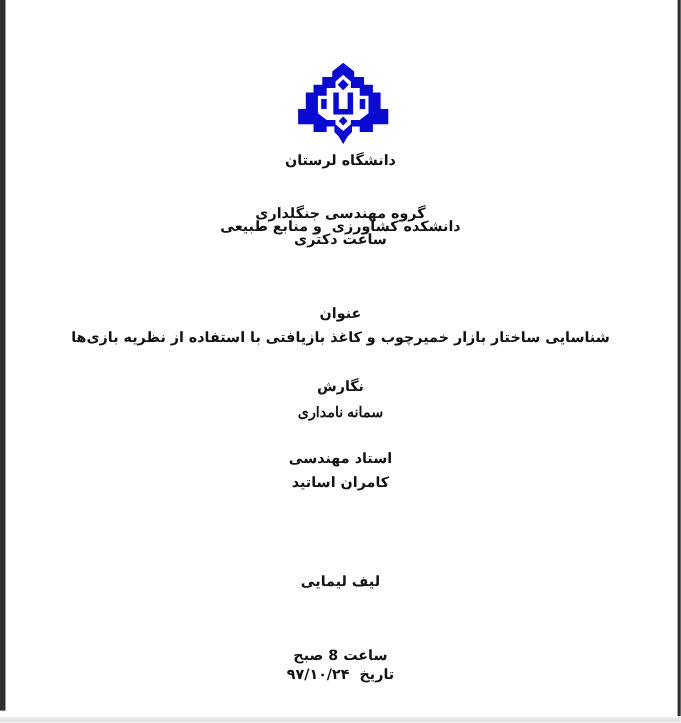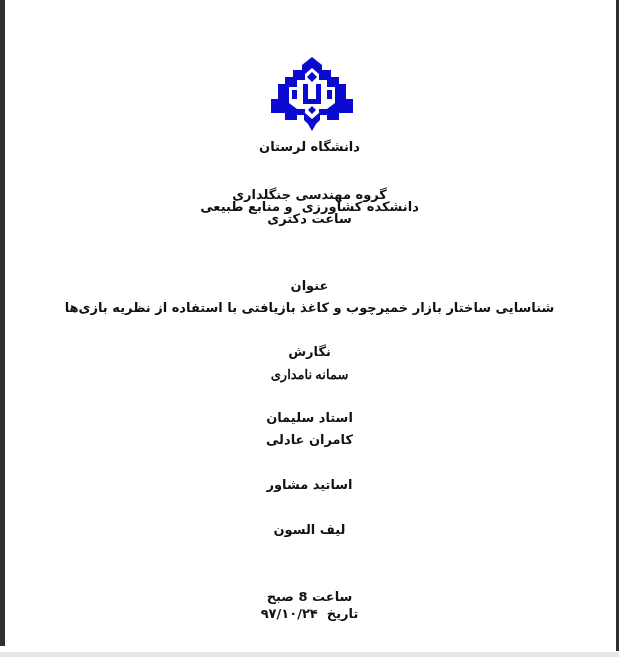--- a/index.html
+++ b/index.html
@@ -91,22 +91,21 @@
   <div class="line t-l2">دانشکده کشاورزی  و منابع طبیعی</div>
   <div class="line t-l3">گروه مهندسی جنگلداری</div>
   <div class="line t-l4">ساعت دکتری</div>
 
   <div class="line t-title">شناسایی ساختار بازار خمیرچوب و کاغذ بازیافتی با استفاده از نظریه بازی‌ها</div>
   <div class="line t-onvan">عنوان</div>
 
   <div class="line t-negaresh">نگارش</div>
   <div class="line t-author">سمانه نامداری</div>
 
-  <div class="line t-ostad">استاد سلیمان</div>
-  <div class="line t-superv">کامران عادلی</div>
+  <div class="line t-ostad">استاد مهندسی</div>
+  <div class="line t-superv">کامران اساتید</div>
 
-  <div class="line t-asatid">اساتید مشاور</div>
-  <div class="line t-adv2">لیف السون</div>
+  <div class="line t-adv2">لیف لیمایی</div>
 
   <div class="line t-date">تاریخ  ۹۷/۱۰/۲۴</div>
   <div class="line t-time">ساعت 8 صبح</div>
 
 </div>
 
 </body></html>

